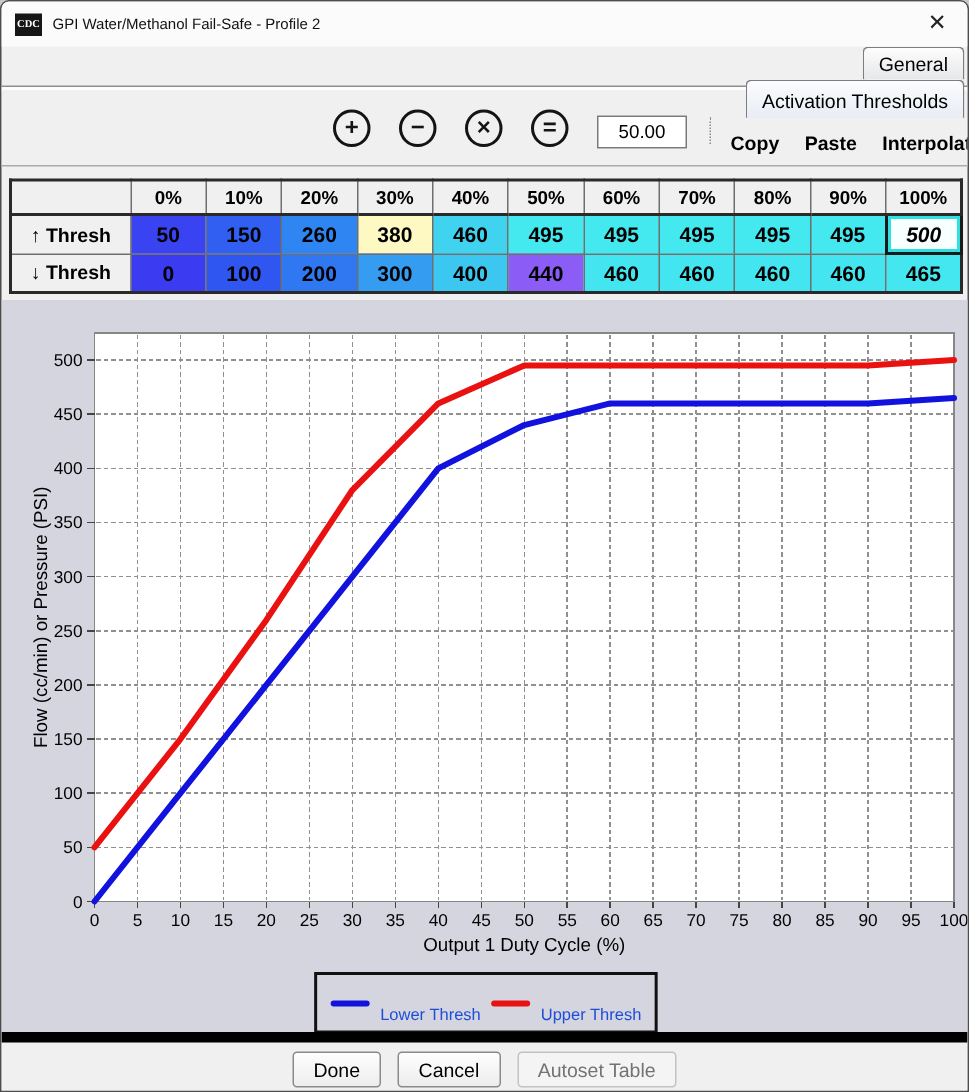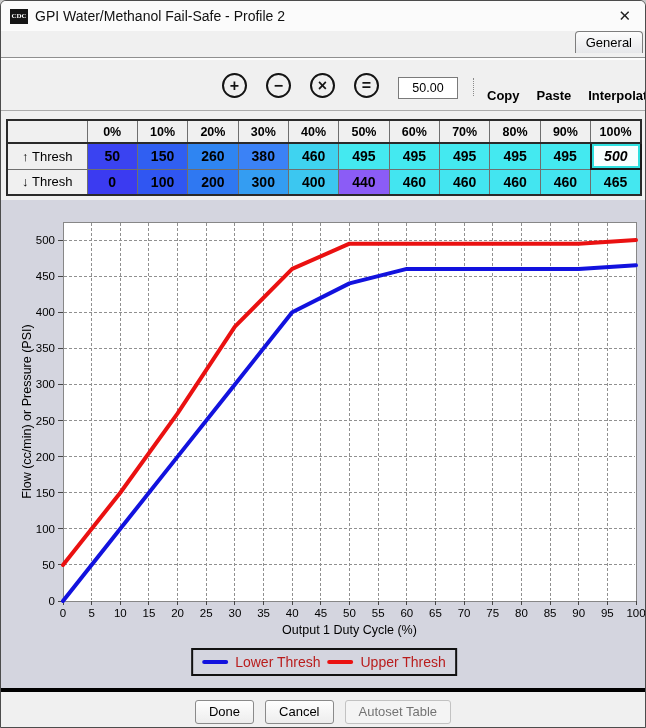--- a/index.html
+++ b/index.html
@@ -2,21 +2,21 @@
 <html><head>
 <meta charset="utf-8">
 <style>
   html,body{margin:0;padding:0;background:#c8c8c8;font-family:"Liberation Sans",sans-serif;}
   .window{position:relative;width:646px;height:728px;background:#F0F0F0;border:1px solid #4c4c4c;
           box-sizing:border-box;overflow:hidden;border-radius:6px 6px 0 0;}
   
   .titlebar{position:absolute;left:0;top:0;width:100%;height:30px;background:#FBFBFB;display:flex;align-items:center;}
   .appicon{width:18px;height:15px;background:#161616;color:#fff;margin:0 7px 0 9px;display:flex;align-items:center;justify-content:center;
            font-family:Liberation Serif, serif;font-size:7px;font-weight:bold;letter-spacing:0;}
-  .title{font-size:14px;color:#111;}
+  .title{font-size:10px;color:#111;}
   .closebtn{position:absolute;right:14px;top:6px;font-size:15px;color:#222;cursor:pointer;line-height:18px;}
   
   .tabstrip{position:absolute;left:0;top:30px;width:100%;height:27px;box-sizing:border-box;border-bottom:1px solid #8f8f8f;padding-left:9px;display:flex;align-items:flex-end;flex-direction:column;}
   .tab{box-sizing:border-box;border:1px solid #7d7d7d;border-bottom:none;border-radius:4px 4px 0 0;
        padding:3px 10px 3px 10px;font-size:13px;margin-right:2px;background:linear-gradient(#FDFDFD,#E6E7EA);height:22px;cursor:pointer;}
   .tab.active{background:linear-gradient(#FBFCFE,#E9EDF4);height:26px;padding-top:6px;position:relative;z-index:2;margin-bottom:-1px;border-bottom:1px solid #E9EDF4;}
   .tabdivider{position:absolute;left:0;top:57px;width:100%;height:2px;background:#fdfdfd;border-bottom:1px solid #9a9a9a;}
   
   .toolbar{position:absolute;left:0;top:59px;width:100%;height:51px;box-sizing:border-box;border-bottom:1px solid #ababab;background:#F0F0F0;}
   .circles{position:absolute;left:221px;top:13px;display:flex;gap:19px;}
@@ -26,51 +26,52 @@
   .valfield{position:absolute;left:397px;top:17px;width:60px;height:22px;box-sizing:border-box;border:1px solid #7a7a7a;
             text-align:center;font-size:12.5px;font-family:"Liberation Sans",sans-serif;background:#fff;}
   .vsep{position:absolute;left:472px;top:18px;height:18px;border-left:1px dotted #8a8a8a;}
   .tb-actions{position:absolute;left:486px;top:28px;display:flex;gap:17px;font-weight:bold;}
   .tb-action{font-size:13px;color:#000;cursor:pointer;}
   
   .ttable{position:absolute;left:5px;top:118px;width:636px;border-collapse:collapse;table-layout:fixed;
           border:2px solid #2a2a2a;}
   .ttable td{border:1px solid #6f6f6f;text-align:center;height:26px;padding:0;color:#000;box-sizing:border-box;}
   .ttable tr.hrow td{height:23px;background:#F0F0F0;font-size:12.5px;font-weight:bold;border-bottom:2px solid #2a2a2a;}
-  .ttable td.rowlabel{background:#F0F0F0;font-size:13px;font-weight:normal;}
+  .ttable td.rowlabel{background:#F0F0F0;font-size:13px;font-weight:bold;}
   .ttable td.cell{font-size:14px;font-weight:bold;cursor:cell;}
   .ttable td.cell.sel{background:#F8FFFF;border:2px solid #1a1a1a;box-shadow:inset 0 0 0 2px #2FE0E0;font-style:italic;}
   
   .chartregion{position:absolute;left:0;top:199px;width:646px;height:488px;background:#D4D5DF;}
   .chartregion svg{position:absolute;left:0;top:0;}
   svg text{font-family:"Liberation Sans",sans-serif;fill:#000;}
   .legend{position:absolute;left:50%;top:448px;transform:translateX(-50%);display:flex;align-items:center;gap:7px;
           border:2px solid #111;padding:4px 9px;background:transparent;}
   .legend .swatch{width:26px;height:4px;border-radius:2px;display:inline-block;}
-  .legend .lbl{font-size:14px;color:#b91c1c;}
-  
-  .footer{position:absolute;left:0;top:687px;width:100%;height:41px;box-sizing:border-box;border-top:4px solid #000000;
+  .legend .lbl{font-size:11px;color:#1d4ed8;margin-top:17px;}
+  
+  .footer{position:absolute;left:0;top:687px;width:100%;height:41px;box-sizing:border-box;border-top:7px solid #000000;
           background:#F0F0F0;display:flex;justify-content:center;align-items:center;gap:11px;padding-top:2px;}
   .fbtn{height:24px;min-width:55px;padding:0 13px;border:1px solid #8a8a8a;border-radius:3px;
         background:linear-gradient(#FEFEFE,#EDEDED);font-family:"Liberation Sans",sans-serif;font-size:13px;color:#000;cursor:pointer;}
   .fbtn:disabled{border-color:#c2c2c2;color:#737373;background:#F4F4F4;cursor:default;}
 </style>
 </head>
 <body>
 
 <div class="window">
 
   <div class="titlebar">
     <div class="appicon">CDC</div>
     <div class="title">GPI Water/Methanol Fail-Safe - Profile 2</div>
     <div class="closebtn">✕</div>
   </div>
 
   <div class="tabstrip">
       <div class="tab">General</div>
+      <div class="tab active">Activation Thresholds</div>
     </div>
   <div class="tabdivider"></div>
 
   <div class="toolbar">
     <div class="circles">
         <button class="circle-btn">+</button>
         <button class="circle-btn">−</button>
         <button class="circle-btn">×</button>
         <button class="circle-btn">=</button>
       </div>
@@ -97,21 +98,21 @@
           <td>70%</td>
           <td>80%</td>
           <td>90%</td>
           <td>100%</td>
         </tr>
         <tr>
           <td class="rowlabel">↑ Thresh</td>
           <td class="cell" style="background: rgb(58, 67, 241);">50</td>
           <td class="cell" style="background: rgb(48, 95, 242);">150</td>
           <td class="cell" style="background: rgb(47, 133, 242);">260</td>
-          <td class="cell" style="background: #3b82f6;">380</td>
+          <td class="cell" style="background: #fef9c3;">380</td>
           <td class="cell" style="background: rgb(63, 211, 240);">460</td>
           <td class="cell" style="background: rgb(68, 233, 240);">495</td>
           <td class="cell" style="background: rgb(68, 233, 240);">495</td>
           <td class="cell" style="background: rgb(68, 233, 240);">495</td>
           <td class="cell" style="background: rgb(68, 233, 240);">495</td>
           <td class="cell" style="background: rgb(68, 233, 240);">495</td>
           <td class="cell sel" style="background: rgb(248, 255, 255);">500</td>
         </tr>
         <tr>
           <td class="rowlabel">↓ Thresh</td>

